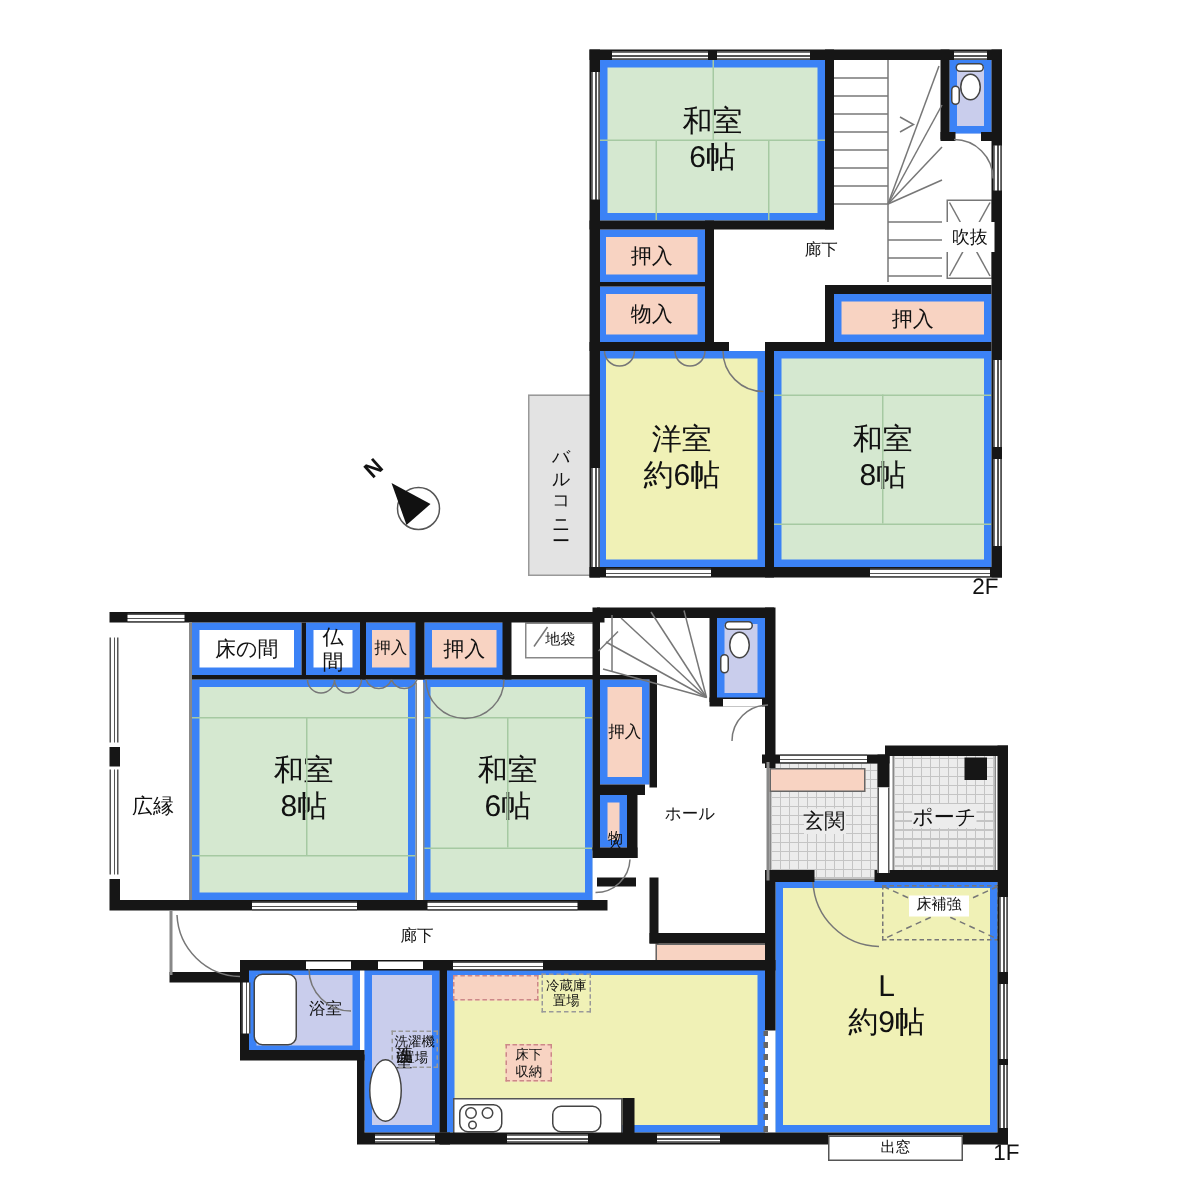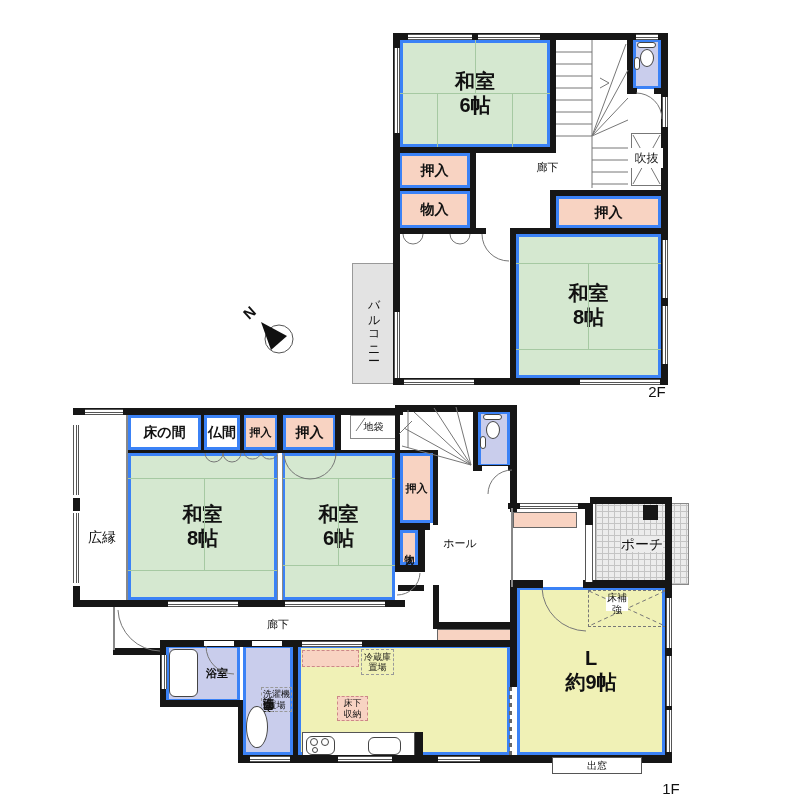--- a/index.html
+++ b/index.html
@@ -1,19 +1,19 @@
 <!DOCTYPE html>
 <html><head>
 <meta charset="utf-8">
 <style>
   html,body{margin:0;padding:0;background:#fff;}
   .plan{position:relative;width:800px;height:800px;background:#fff;overflow:hidden;
         font-family:"Liberation Sans","DejaVu Sans",sans-serif;color:#111;}
   .room{position:absolute;box-sizing:border-box;display:flex;align-items:center;justify-content:center;text-align:center;}
-  .bordered{border:3px solid #3b82f6;font-weight:bold;}
+  .bordered{border:5px solid #3b82f6;}
   .green{background:#d5e8d0;}
   .yellow{background:#f0f1b6;}
   .pink{background:#f8d3c2;}
   .purple{background:#c9cdec;}
   .graybg{background:#e3e3e3;border:1px solid #999;}
   .whitebg{background:#fff;}
   .grid{background-color:#ececec;
         background-image:repeating-linear-gradient(0deg,#c4c4c4 0 1px,transparent 1px 6px),
                          repeating-linear-gradient(90deg,#c4c4c4 0 1px,transparent 1px 6px);
         border:1px solid #888;}
@@ -61,20 +61,24 @@
   <div class="room whitebg" style="left:631px;top:133px;width:31px;height:53px;border:1px solid #777"></div>
   <div class="room pink bordered" style="left:399px;top:153px;width:71px;height:35px">
     <span class="lbl s14">押入</span>
   </div>
   <div class="room pink bordered" style="left:399px;top:191px;width:71px;height:37px">
     <span class="lbl s14">物入</span>
   </div>
   <div class="room pink bordered" style="left:556px;top:196px;width:105px;height:32px">
     <span class="lbl s14">押入</span>
   </div>
+  <div class="room yellow bordered" style="left:399px;top:234px;width:111px;height:144px">
+    <span class="lbl s20">洋室
+約6帖</span>
+  </div>
   <div class="room green bordered" style="left:516px;top:234px;width:145px;height:144px">
     <span class="lbl s20">和室
 8帖</span>
   </div>
 
   <div class="tat" style="left:475px;top:40px;width:1px;height:54px"></div>
   <div class="tat" style="left:400px;top:93px;width:150px;height:1px"></div>
   <div class="tat" style="left:437px;top:94px;width:1px;height:53px"></div>
   <div class="tat" style="left:512px;top:94px;width:1px;height:53px"></div>
   <div class="tat" style="left:516px;top:263px;width:145px;height:1px"></div>
@@ -144,21 +148,24 @@
     <span class="lbl s20">和室
 6帖</span>
   </div>
   <div class="room pink bordered" style="left:400px;top:453px;width:33px;height:70px">
     <span class="lbl s13">押入</span>
   </div>
   <div class="room pink bordered" style="left:400px;top:530px;width:18px;height:35px">
     <span class="lbl s10 vert">物入</span>
   </div>
   <div class="room purple bordered" style="left:478px;top:411px;width:32px;height:56px"></div>
-  <div class="room grid" style="left:595px;top:503px;width:94px;height:82px">
+  <div class="room grid" style="left:513px;top:508px;width:73px;height:79px">
+    <span class="lbl s14" style="background:#ececec">玄関</span>
+  </div>
+  <div class="room grid" style="left:595px;top:503px;width:69px;height:82px">
     <span class="lbl s14" style="background:#ececec">ポーチ</span>
   </div>
   <div class="w" style="left:643px;top:505px;width:15px;height:15px"></div>
   <div class="room pink" style="left:513px;top:512px;width:64px;height:16px;border:1px solid #666"></div>
   <div class="room purple bordered" style="left:166px;top:645px;width:74px;height:57px">
     <span class="lbl s13" style="margin-left:28px">浴室</span>
   </div>
   <div class="fix round" style="left:169px;top:649px;width:29px;height:48px"></div>
   <div class="room purple bordered" style="left:243px;top:645px;width:50px;height:110px">
     <span class="lbl s13 vert" style="margin-bottom:18px">洗面室</span>
@@ -336,25 +343,25 @@
   </div>
   <div class="float-lbl" style="left:630px;top:148px;width:33px;height:20px">
     <span class="lbl s12">吹抜</span>
   </div>
   <div class="float-lbl" style="left:250px;top:614px;width:56px;height:20px;background:transparent">
     <span class="lbl s13">廊下</span>
   </div>
   <div class="float-lbl" style="left:430px;top:532px;width:60px;height:22px;background:transparent">
     <span class="lbl s13">ホール</span>
   </div>
-  <div class="float-lbl" style="left:606px;top:597px;width:22px;height:14px">
+  <div class="float-lbl" style="left:606px;top:597px;width:40px;height:14px">
     <span class="lbl s10">床補強</span>
   </div>
   <div class="compass-n" style="left:244px;top:304px">N</div>
 
   <div class="float-lbl" style="left:642px;top:383px;width:30px;height:17px;background:transparent">
     <span class="lbl s15">2F</span>
   </div>
-  <div class="float-lbl" style="left:654px;top:780px;width:34px;height:18px;background:transparent">
+  <div class="float-lbl" style="left:654px;top:760px;width:34px;height:18px;background:transparent">
     <span class="lbl s15">1F</span>
   </div>
 
 </div>
 
 </body></html>

